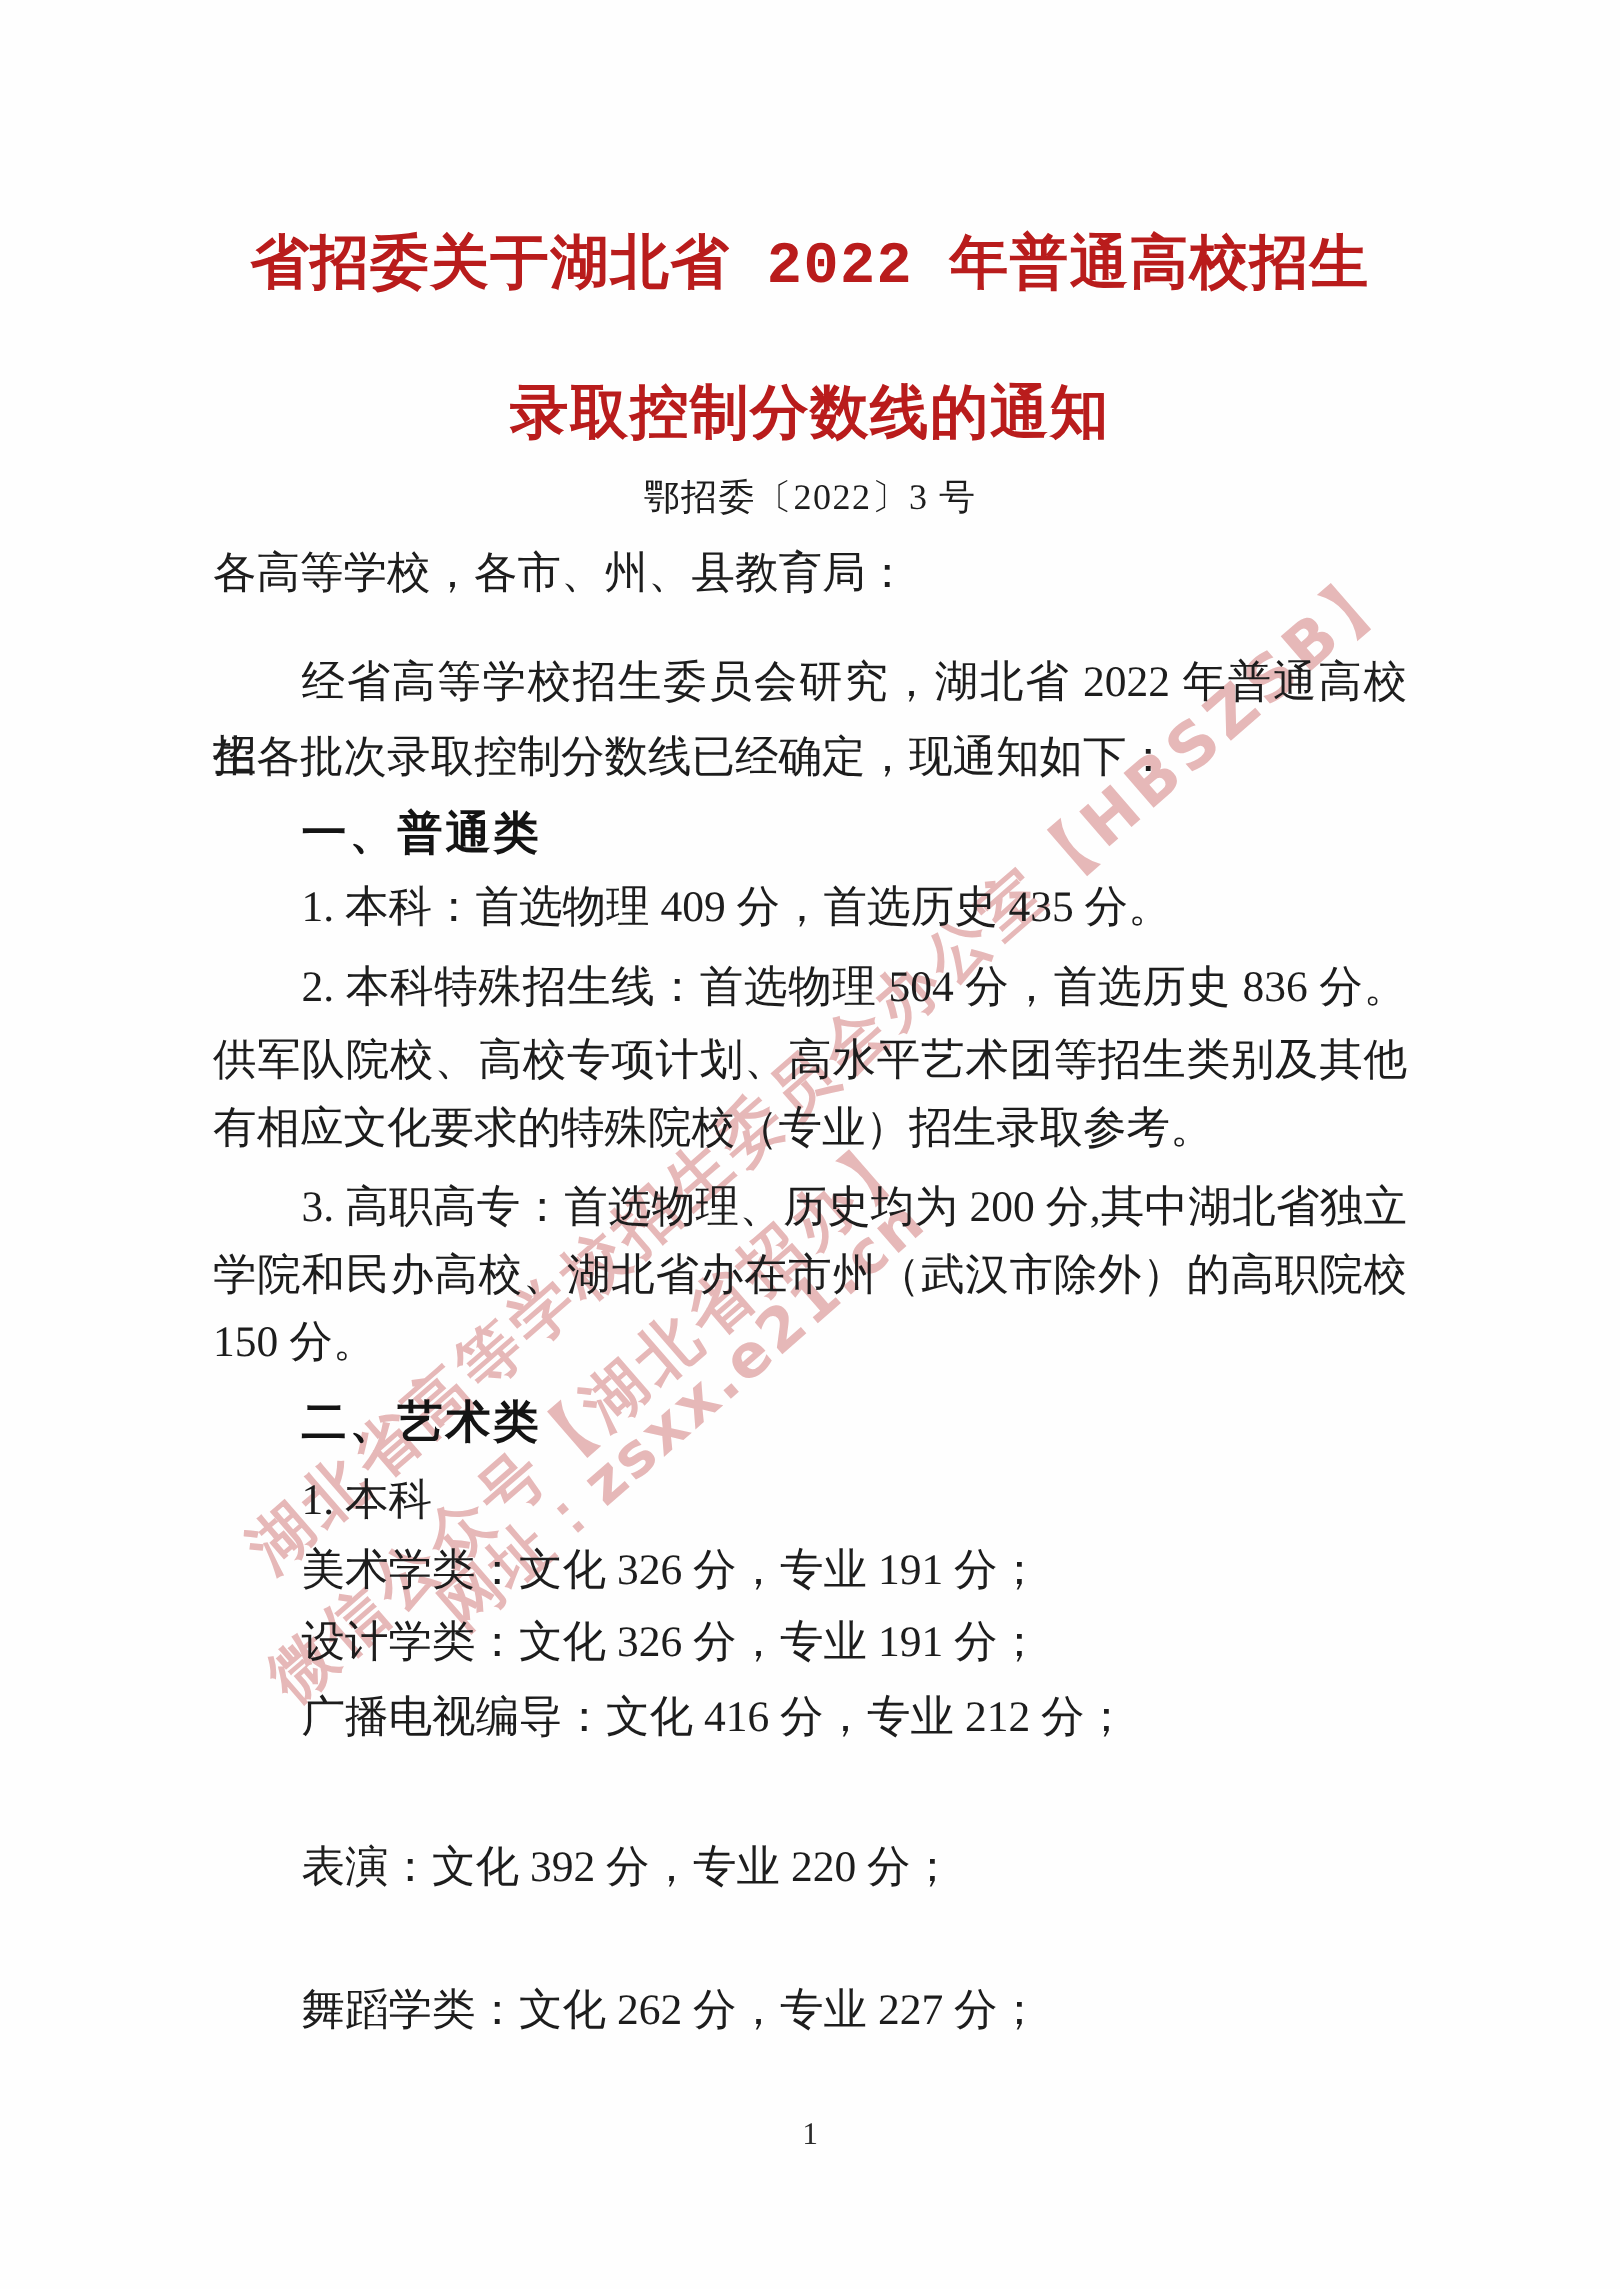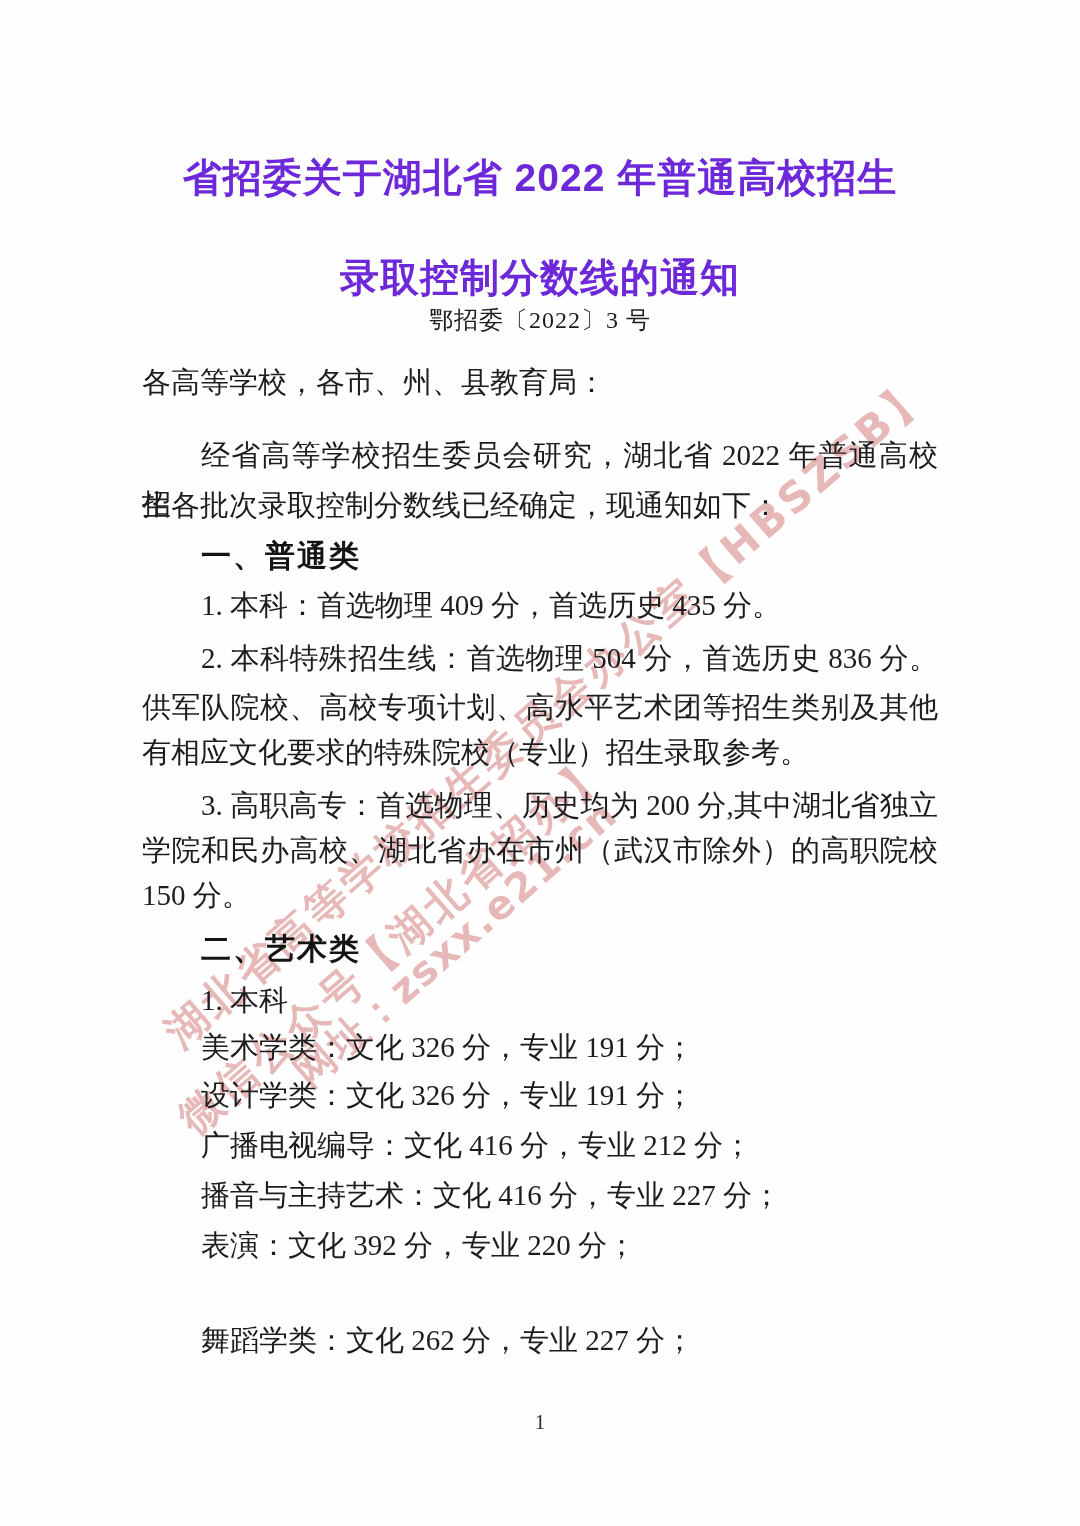--- a/index.html
+++ b/index.html
@@ -14,28 +14,28 @@
     font-weight:700;color:rgba(197,89,89,.42);
     transform:rotate(-41deg);transform-origin:0 50%;
     line-height:1.1;
   }
   .wm-a{left:172px;top:1016px;font-size:42px;letter-spacing:4px;}
   .wm-b{left:186px;top:1102px;font-size:42px;letter-spacing:4px;}
   .wm-c{left:300px;top:1056px;font-size:40px;letter-spacing:2px;}
   
   .title{
     position:absolute;left:0;width:1080px;margin:0;text-align:center;
-    font-family:Liberation Sans, sans-serif;
-    font-weight:700;font-size:39px;line-height:52px;color:#6d28d9;
+    font-family:Liberation Mono, monospace;
+    font-weight:700;font-size:39px;line-height:52px;color:#b91c1c;
     letter-spacing:1px;
   }
   .t1{top:152px;}
   .t2{top:204px;margin-top:48px;}
   .docnum{
-    position:absolute;left:0;width:1080px;top:303px;text-align:center;
+    position:absolute;left:0;width:1080px;top:315px;text-align:center;
     font-size:24px;line-height:34px;color:#1d1d1d;letter-spacing:1px;
   }
   
   .ln{
     position:absolute;left:142px;width:796px;
     font-size:29px;line-height:49px;color:#1d1d1d;
     font-family:"Liberation Serif","DejaVu Serif",serif;
   }
   .indent{text-indent:59px;}
   .just{text-align:justify;text-align-last:justify;}
@@ -78,19 +78,18 @@
   <div class="ln y7 just">供军队院校、高校专项计划、高水平艺术团等招生类别及其他</div>
   <div class="ln y8">有相应文化要求的特殊院校（专业）招生录取参考。</div>
   <div class="ln y9 indent just">3. 高职高专：首选物理、历史均为 200 分,其中湖北省独立</div>
   <div class="ln y10 just">学院和民办高校、湖北省办在市州（武汉市除外）的高职院校</div>
   <div class="ln y11">150 分。</div>
   <div class="ln y12 indent heading">二、艺术类</div>
   <div class="ln y13 indent">1. 本科</div>
   <div class="ln y14 indent">美术学类：文化 326 分，专业 191 分；</div>
   <div class="ln y15 indent">设计学类：文化 326 分，专业 191 分；</div>
   <div class="ln y16 indent">广播电视编导：文化 416 分，专业 212 分；</div>
-  <div class="ln y17 indent">播音与主持艺术：文化 416 分，专业 227 分；</div>
   <div class="ln y18 indent">表演：文化 392 分，专业 220 分；</div>
   <div class="ln y20 indent">舞蹈学类：文化 262 分，专业 227 分；</div>
 
   <div class="pagenum">1</div>
 
 </div>
 
 </body></html>

